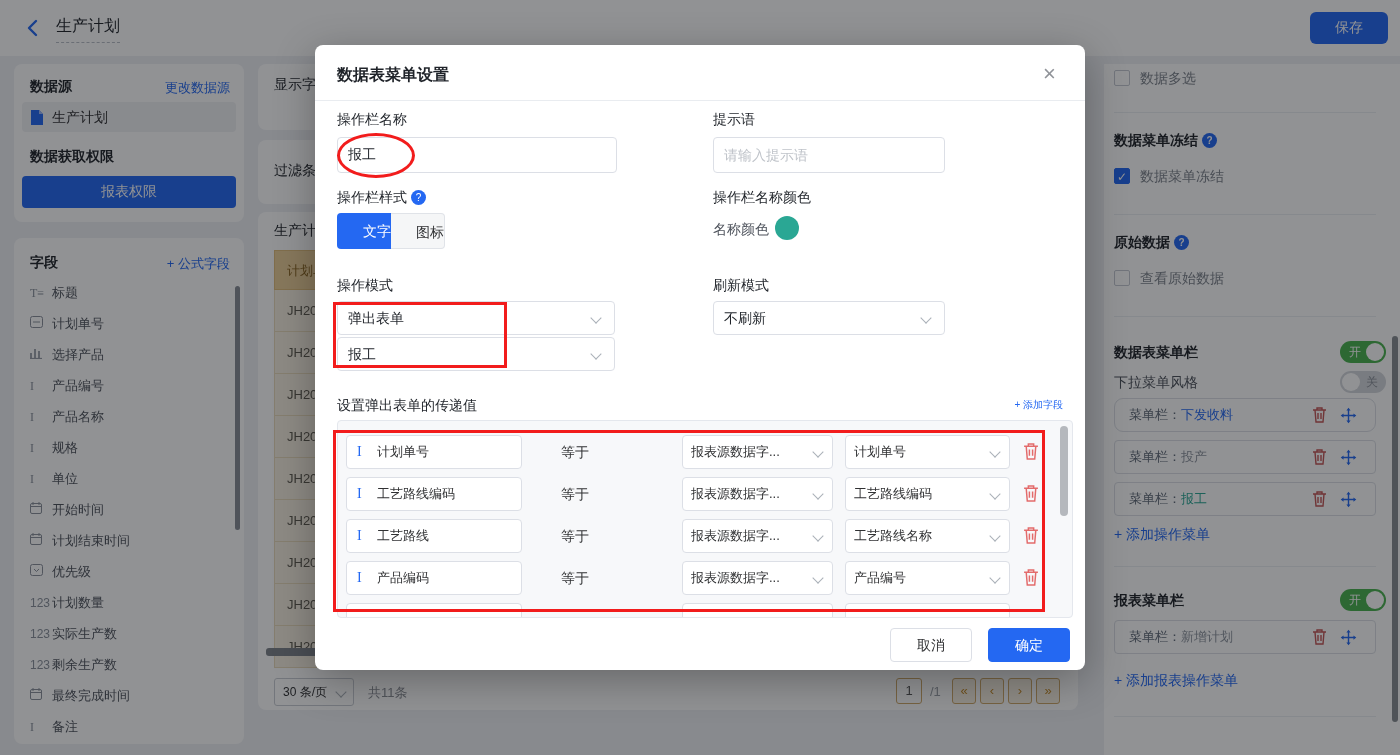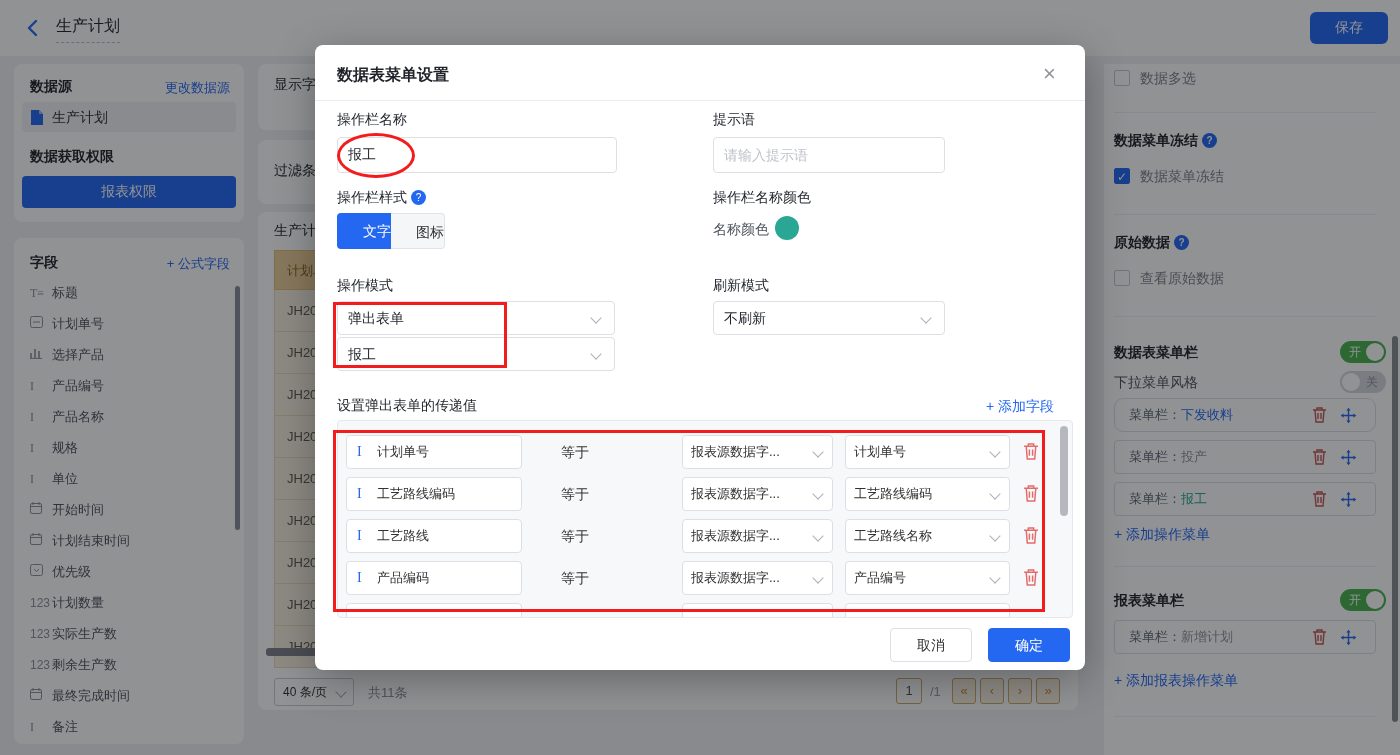--- a/index.html
+++ b/index.html
@@ -176,21 +176,21 @@
     <div class="jrow" style="left:16px;top:78px;">JH2022</div>
     <div class="jrow" style="left:16px;top:120px;">JH2022</div>
     <div class="jrow" style="left:16px;top:162px;">JH2022</div>
     <div class="jrow" style="left:16px;top:204px;">JH2022</div>
     <div class="jrow" style="left:16px;top:246px;">JH2022</div>
     <div class="jrow" style="left:16px;top:288px;">JH2022</div>
     <div class="jrow" style="left:16px;top:330px;">JH2022</div>
     <div class="jrow" style="left:16px;top:372px;">JH2022</div>
     <div class="jrow" style="left:16px;top:414px;">JH2022</div>
     <div class="abs scroll-thumb" style="left:8px;top:436px;width:54px;height:8px;background:#7e838a;"></div>
-    <div class="abs pg-size"><span>40 条/页</span><span class="chev" style="right:8px;top:9px;"></span></div>
+    <div class="abs pg-size"><span>30 条/页</span><span class="chev" style="right:8px;top:9px;"></span></div>
     <div class="abs pg-total">共11条</div>
     <div class="abs pg-box">1</div>
     <div class="abs pg-of">/1</div>
     <div class="pg-nav" style="left:694px;">«</div>
     <div class="pg-nav" style="left:722px;">‹</div>
     <div class="pg-nav" style="left:750px;">›</div>
     <div class="pg-nav" style="left:778px;">»</div>
   </div>
   <style>
     
@@ -313,21 +313,21 @@
     <div class="m-label" style="left:398px;top:176px;color:#4e535c;">名称颜色</div>
     <div class="swatch"></div>
 
     <div class="m-label" style="left:22px;top:232px;">操作模式</div>
     <div class="m-select" style="left:22px;top:256px;width:278px;"><span>弹出表单</span><span class="chev" style="right:14px;top:12px;"></span></div>
     <div class="m-select" style="left:22px;top:292px;width:278px;"><span>报工</span><span class="chev" style="right:14px;top:12px;"></span></div>
     <div class="m-label" style="left:398px;top:232px;">刷新模式</div>
     <div class="m-select" style="left:398px;top:256px;width:232px;"><span>不刷新</span><span class="chev" style="right:14px;top:12px;"></span></div>
 
     <div class="m-label" style="left:22px;top:352px;">设置弹出表单的传递值</div>
-    <div class="abs blue-link" style="right:31px;top:353px;font-size:14px;">+ 添加字段</div>
+    <div class="abs blue-link" style="right:22px;top:353px;font-size:10px;">+ 添加字段</div>
 
     <div class="t-container">
       <div class="trow" style="top:14px;">
         <div class="t-field"><span class="ti">I</span><span>计划单号</span></div>
         <div class="t-eq">等于</div>
         <div class="t-src"><span>报表源数据字...</span><span class="chev" style="right:10px;top:12px;"></span></div>
         <div class="t-val"><span>计划单号</span><span class="chev" style="right:10px;top:12px;"></span></div>
         <span class="t-trash">
             <svg width="16" height="17" viewBox="0 0 15 16">
               <path d="M1 3h13M5 3V1h5v2M3 3l1 12h7l1-12M6 6v6M9 6v6" fill="none" stroke="#e36b6b" stroke-width="1.4"></path>

